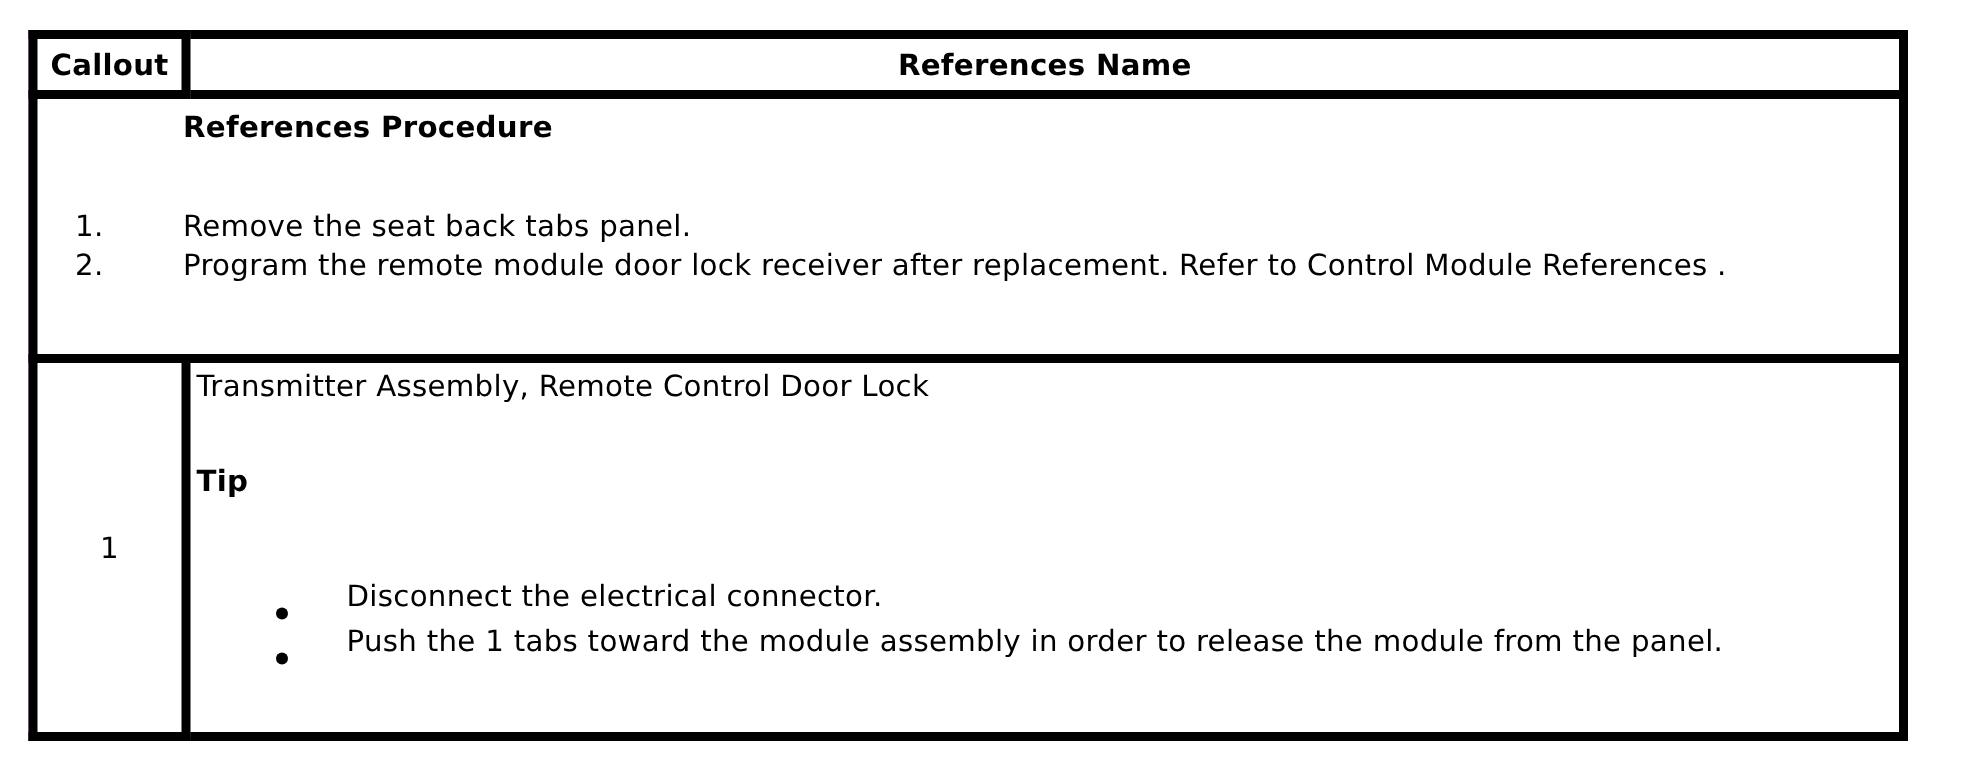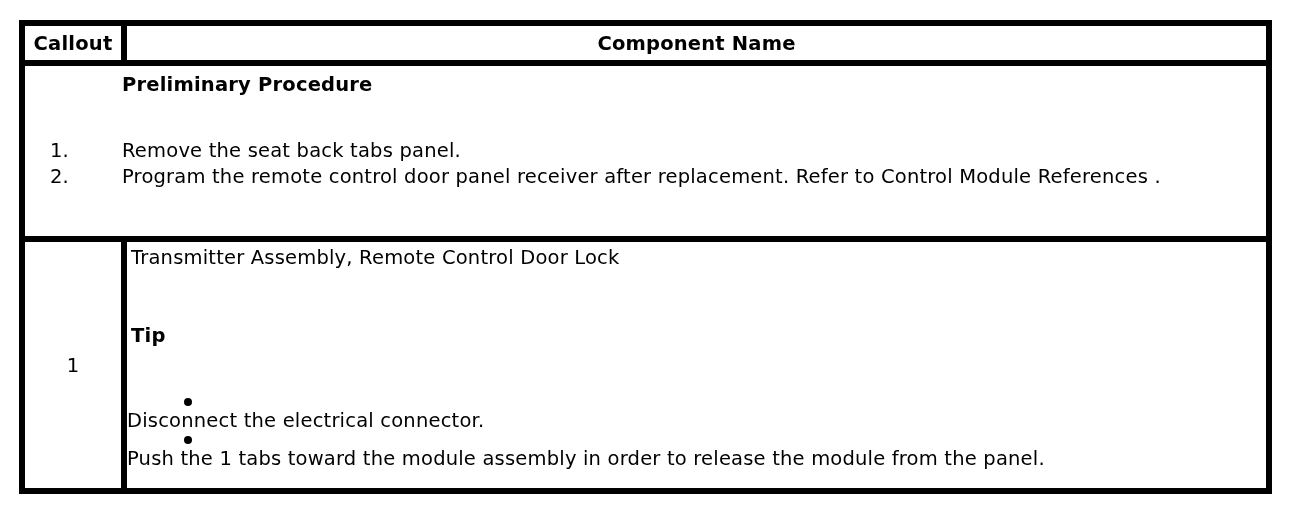--- a/index.html
+++ b/index.html
@@ -68,32 +68,31 @@
     vertical-align: middle;
     text-align: center;
   }
   td.comp-cell { height: 246px; }
   .comp-name {
     margin: 4px 0 0 4px;
     line-height: 24px;
     white-space: nowrap;
   }
   .tip-label {
-    margin: 54px 0 0 4px;
+    margin: 39px 0 0 4px;
     line-height: 24px;
     font-weight: bold;
     white-space: nowrap;
   }
   .bullet-list { margin-top: 50px; }
   .bullet-item {
     display: flex;
-    align-items: flex-start;
+    align-items: flex-end;
     line-height: 30px;
     white-space: nowrap;
-    flex-direction: column;
   }
   .bullet-item .dot {
     flex: none;
     width: 8px;
     height: 8px;
     border-radius: 50%;
     background: #000000;
     margin-left: 57px;
     margin-right: 39px;
   }
@@ -103,35 +102,35 @@
 <body>
 
 <table class="doc-table">
   <colgroup>
     <col class="col-callout">
     <col>
   </colgroup>
   <thead>
     <tr>
       <th>Callout</th>
-      <th>Component Name</th>
+      <th>References Name</th>
     </tr>
   </thead>
   <tbody>
     <tr>
       <td class="prelim-cell" colspan="2">
-        <div class="prelim-title">Preliminary Procedure</div>
+        <div class="prelim-title">References Procedure</div>
         <div class="num-list">
           <div class="num-item">
             <span class="num">1.</span>
             <span class="txt">Remove the seat back tabs panel.</span>
           </div>
           <div class="num-item">
             <span class="num">2.</span>
-            <span class="txt">Program the remote control door panel receiver after replacement. Refer to Control Module References .</span>
+            <span class="txt">Program the remote module door lock receiver after replacement. Refer to Control Module References .</span>
           </div>
         </div>
       </td>
     </tr>
     <tr>
       <td class="callout-cell">1</td>
       <td class="comp-cell">
         <div class="comp-name">Transmitter Assembly, Remote Control Door Lock</div>
         <div class="tip-label">Tip</div>
         <div class="bullet-list">

